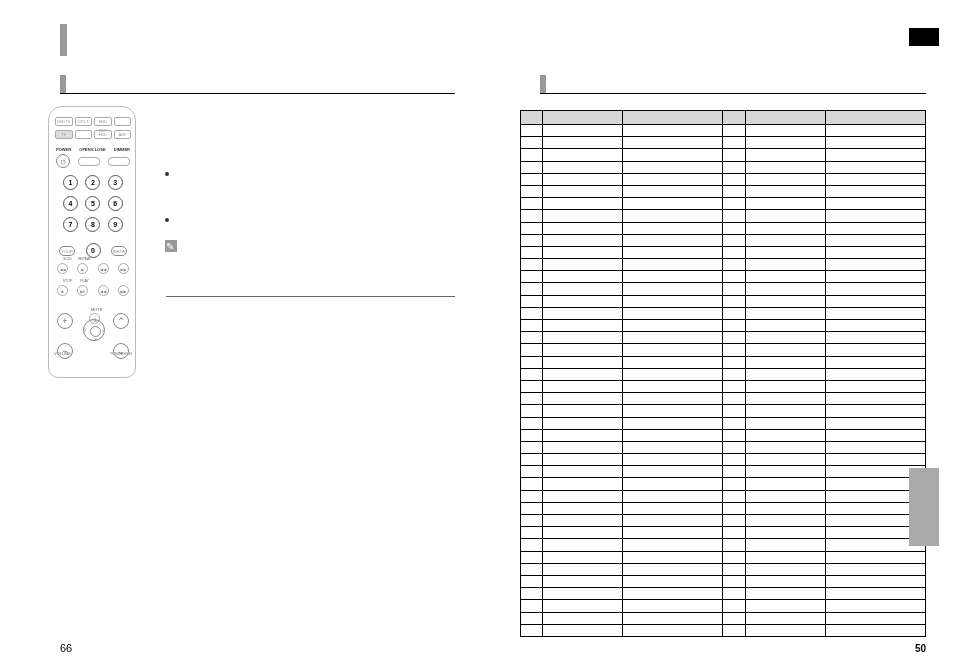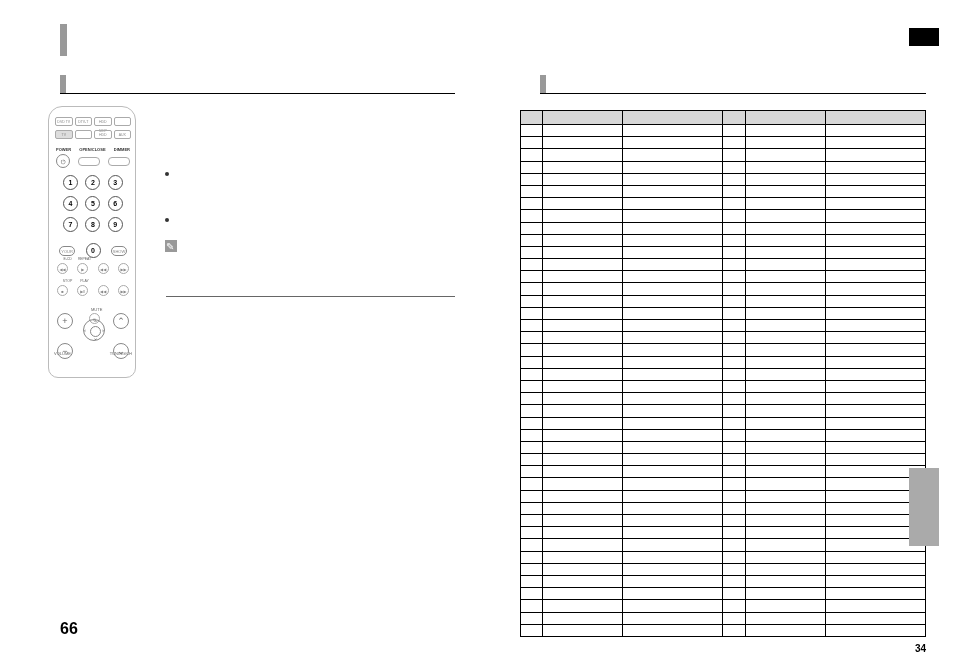--- a/index.html
+++ b/index.html
@@ -357,23 +357,23 @@
       top: 468px;
       width: 30px;
       height: 78px;
       background: #aaa;
     }
     
     
     .pgnum-left {
       position: absolute;
       left: 60px;
-      bottom: 28px;
-      font-size: 16px;
-      font-weight: bold;
+      bottom: 12px;
+      font-size: 11px;
+      font-weight: normal;
     }
     .pgnum-right {
       position: absolute;
       right: 28px;
       bottom: 12px;
       font-size: 10px;
       font-weight: bold;
     }
   </style>
 </head>
@@ -838,13 +838,13 @@
         <td class="c-no"></td>
         <td class="c-brand"></td>
         <td class="c-code"></td>
       </tr>
     </tbody>
 </table>
 
 <div class="side-tab"></div>
 
 <div class="pgnum-left">66</div>
-<div class="pgnum-right">34</div>
+<div class="pgnum-right">50</div>
 
 </body></html>

